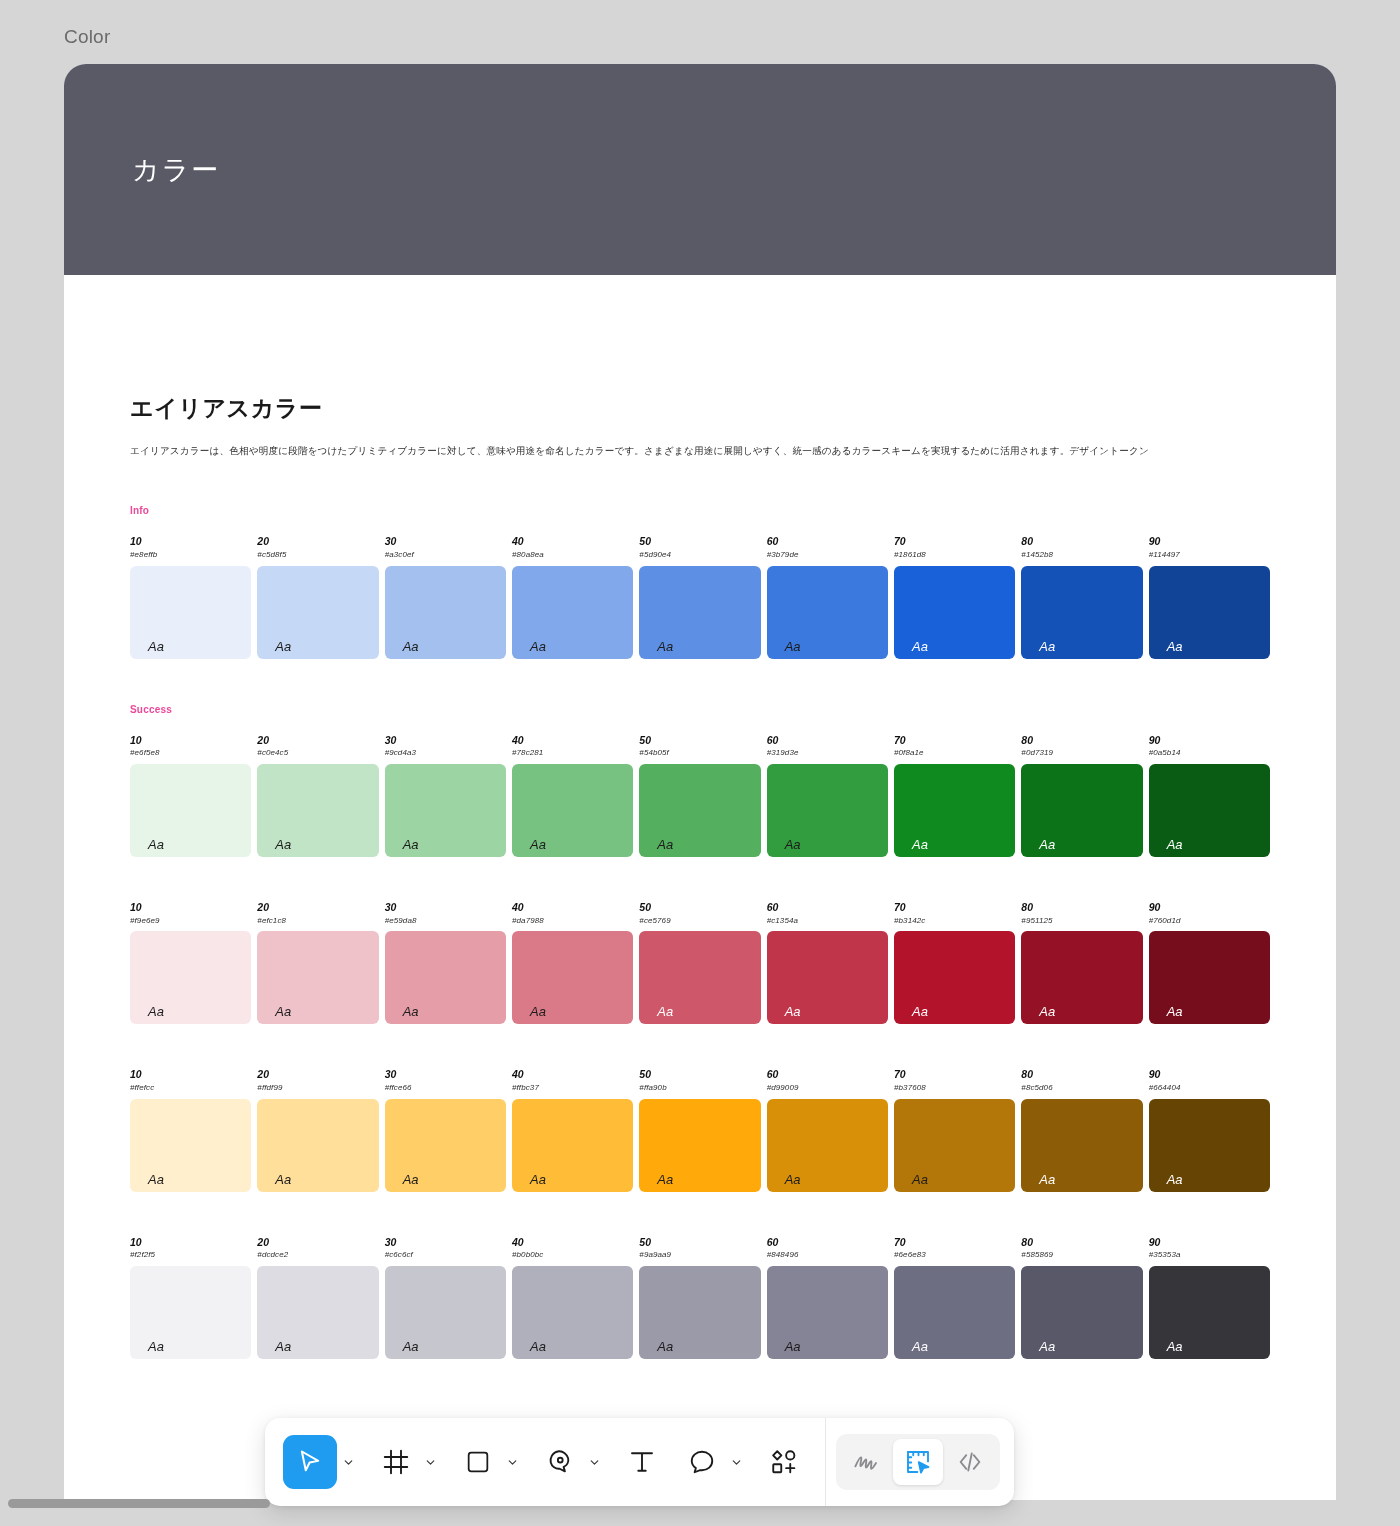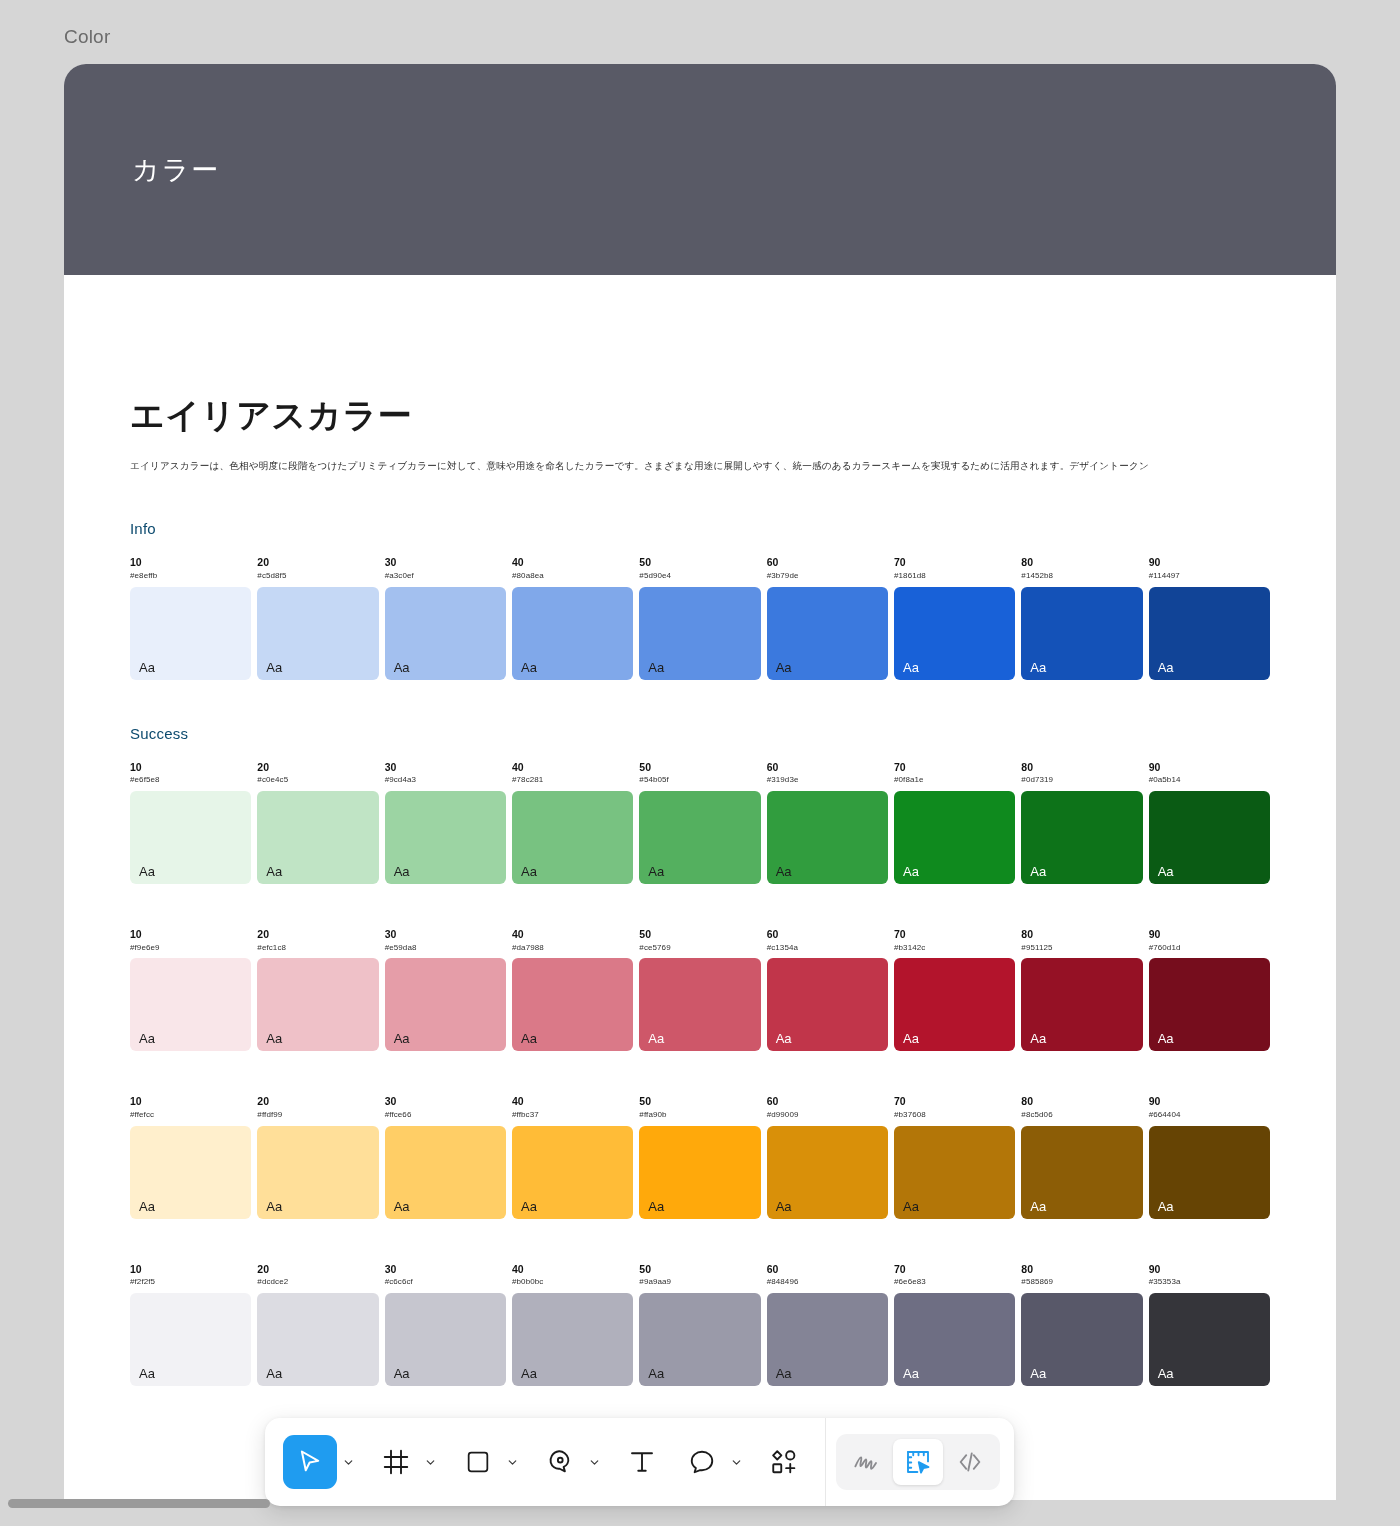--- a/index.html
+++ b/index.html
@@ -53,52 +53,52 @@
     font-size: 27px;
     font-weight: 400;
     letter-spacing: 2px;
   }
 
   .page-body {
     padding: 118px 66px 0 66px;
   }
 
   .section-title {
-    font-size: 34px;
+    font-size: 23px;
     font-weight: 700;
     color: #1a1a1a;
     letter-spacing: 0.6px;
   }
   .section-desc {
     margin-top: 20px;
     font-size: 9.6px;
     line-height: 1.5;
     color: #2b2b2b;
     letter-spacing: 0.15px;
   }
 
   
   .palette-group { margin-top: 45px; }
   .palette-group:first-of-type { margin-top: 47px; }
 
   .group-name {
-    font-size: 15px;
-    font-weight: 400;
-    color: #0c4a6e;
+    font-size: 10px;
+    font-weight: 700;
+    color: #ec4899;
     margin-bottom: 20px;
     letter-spacing: 0.2px;
   }
 
   .swatch-row {
     display: grid;
     grid-template-columns: repeat(9, 1fr);
     gap: 6px;
   }
 
-  .swatch-cell { display: flex; flex-direction: column; }
+  .swatch-cell { display: flex; flex-direction: column; font-style: italic; }
 
   .swatch-step {
     font-size: 10.5px;
     font-weight: 700;
     color: #111;
     line-height: 1.1;
   }
   .swatch-hex {
     font-size: 8px;
     color: #2f2f2f;
@@ -107,21 +107,21 @@
     letter-spacing: 0.1px;
   }
   .swatch-chip {
     margin-top: 6px;
     height: 93px;
     border-radius: 6px;
     position: relative;
   }
   .swatch-aa {
     position: absolute;
-    left: 9px;
+    left: 18px;
     bottom: 6px;
     font-size: 13px;
     line-height: 1;
     color: #1c1c1c;
   }
   .swatch-aa.light { color: #ffffff; }
 
   
   .toolbar {
     position: absolute;

